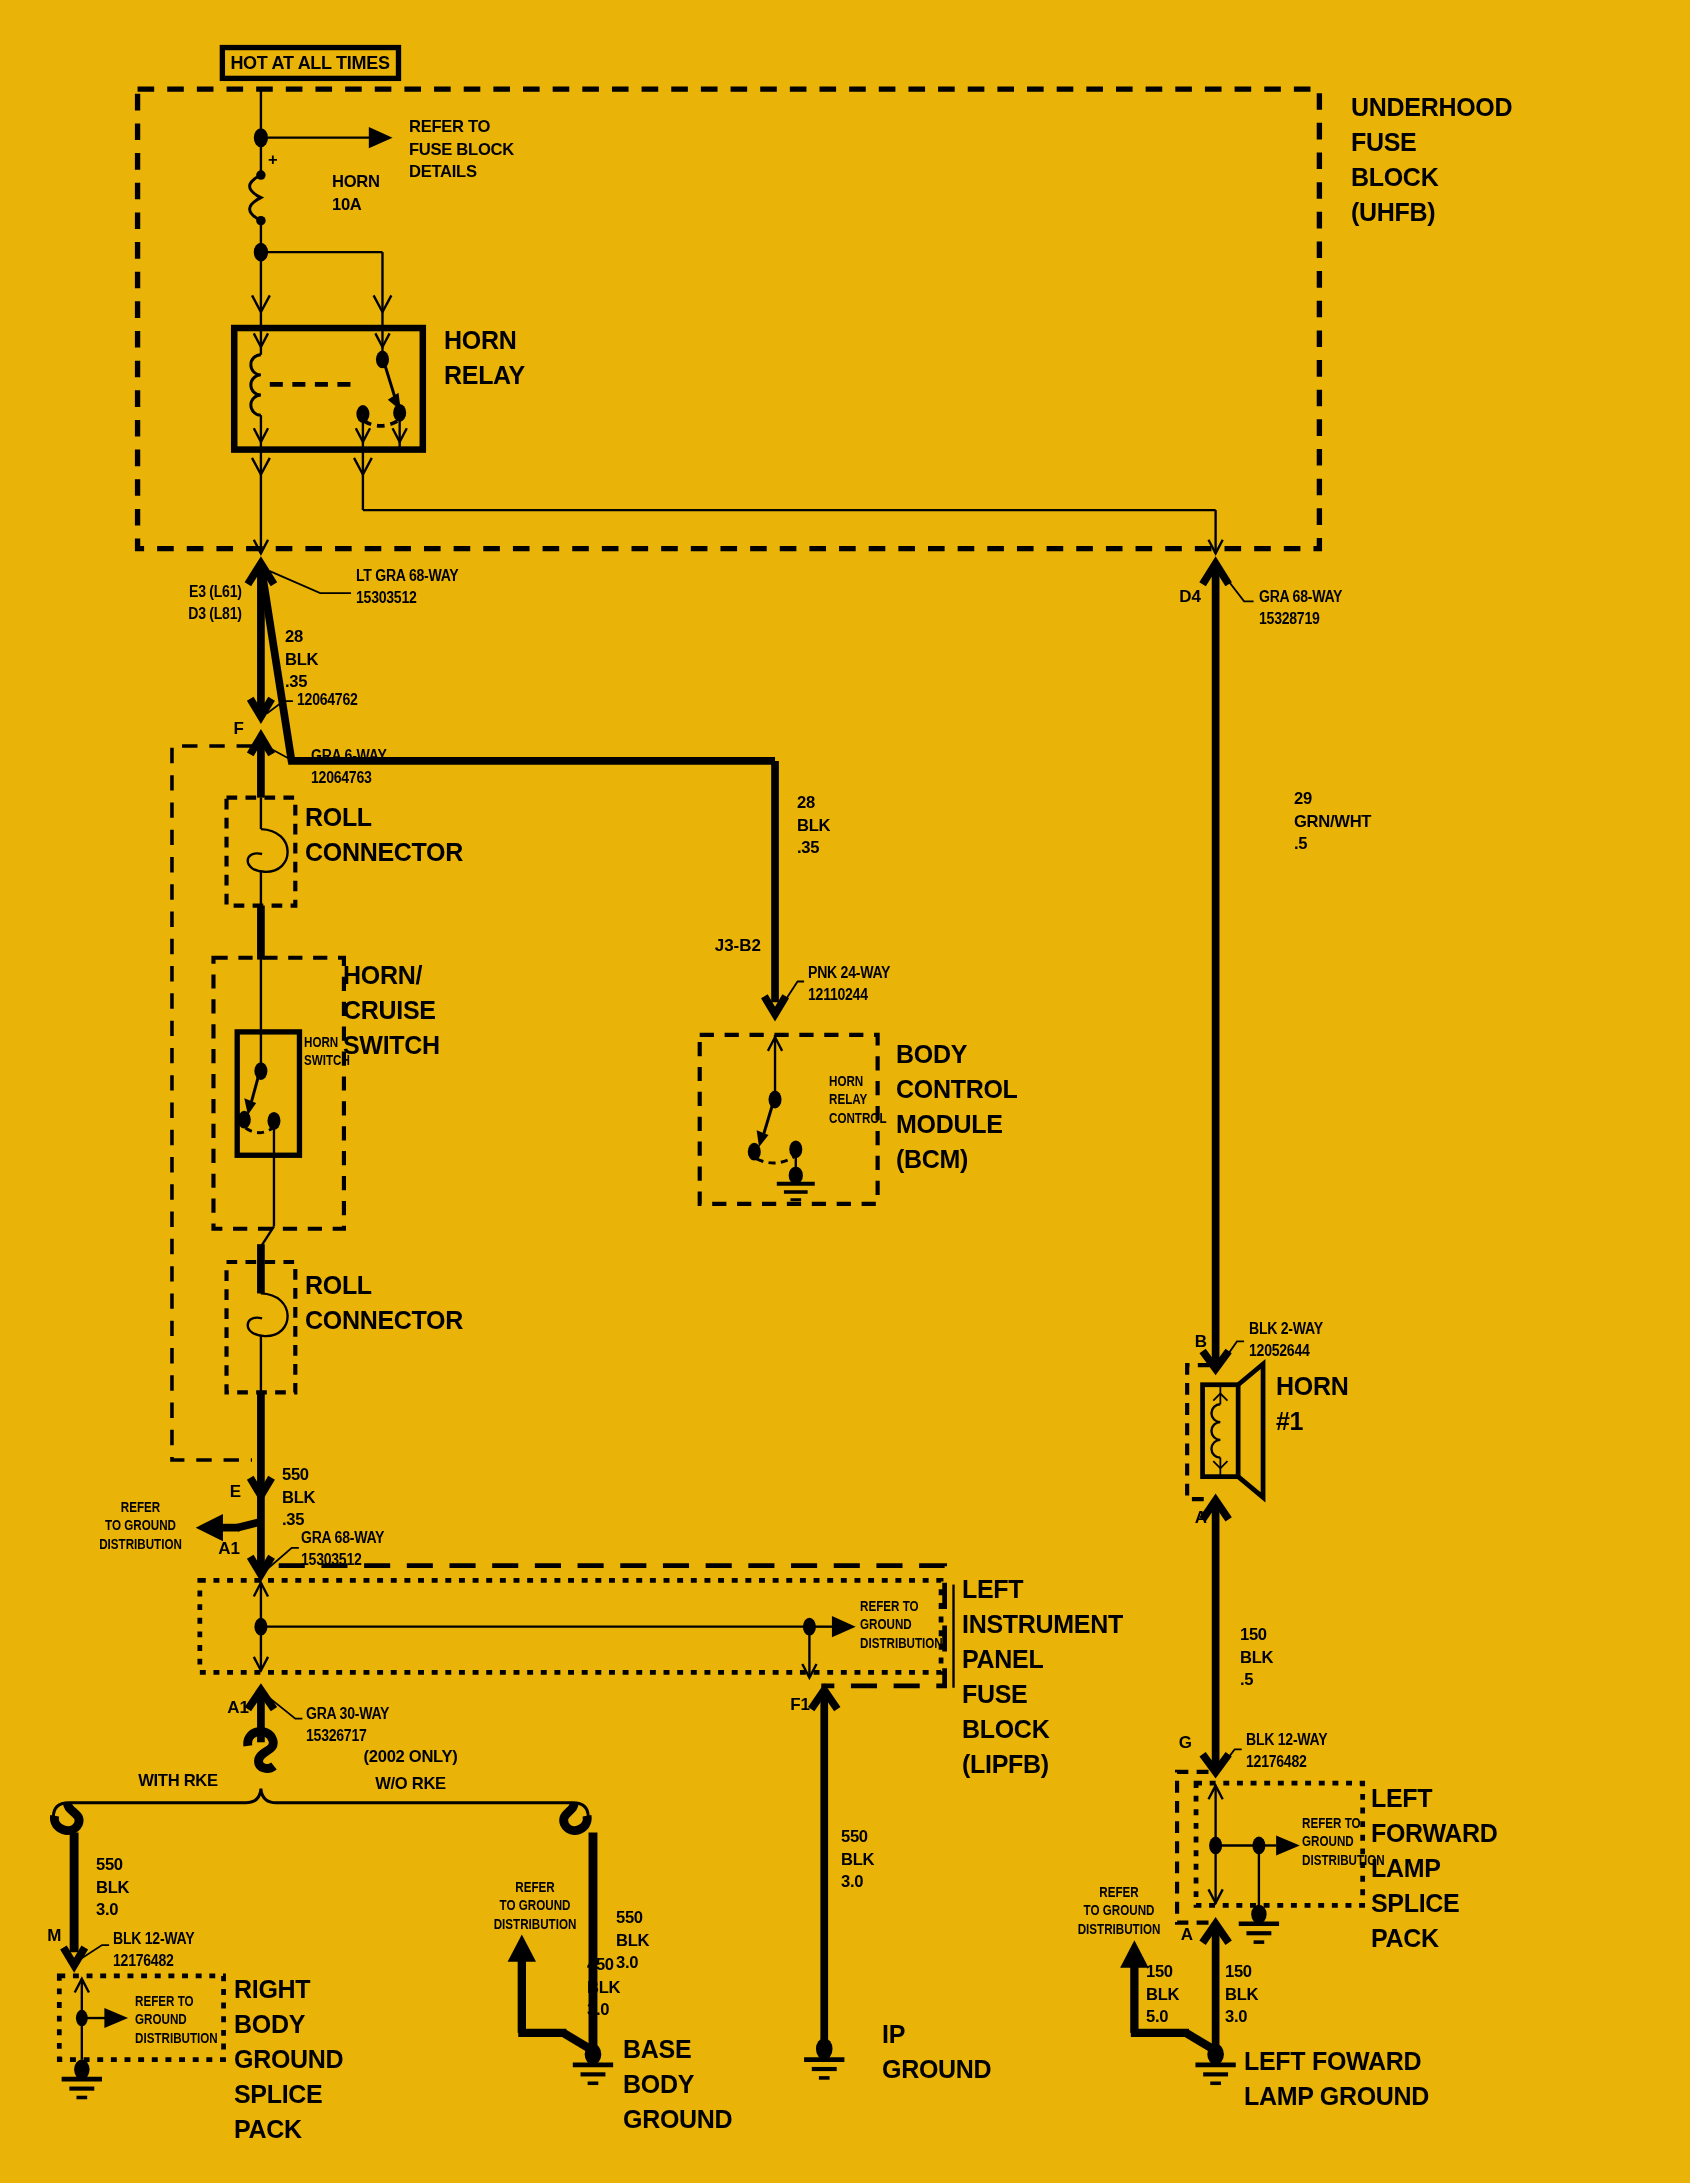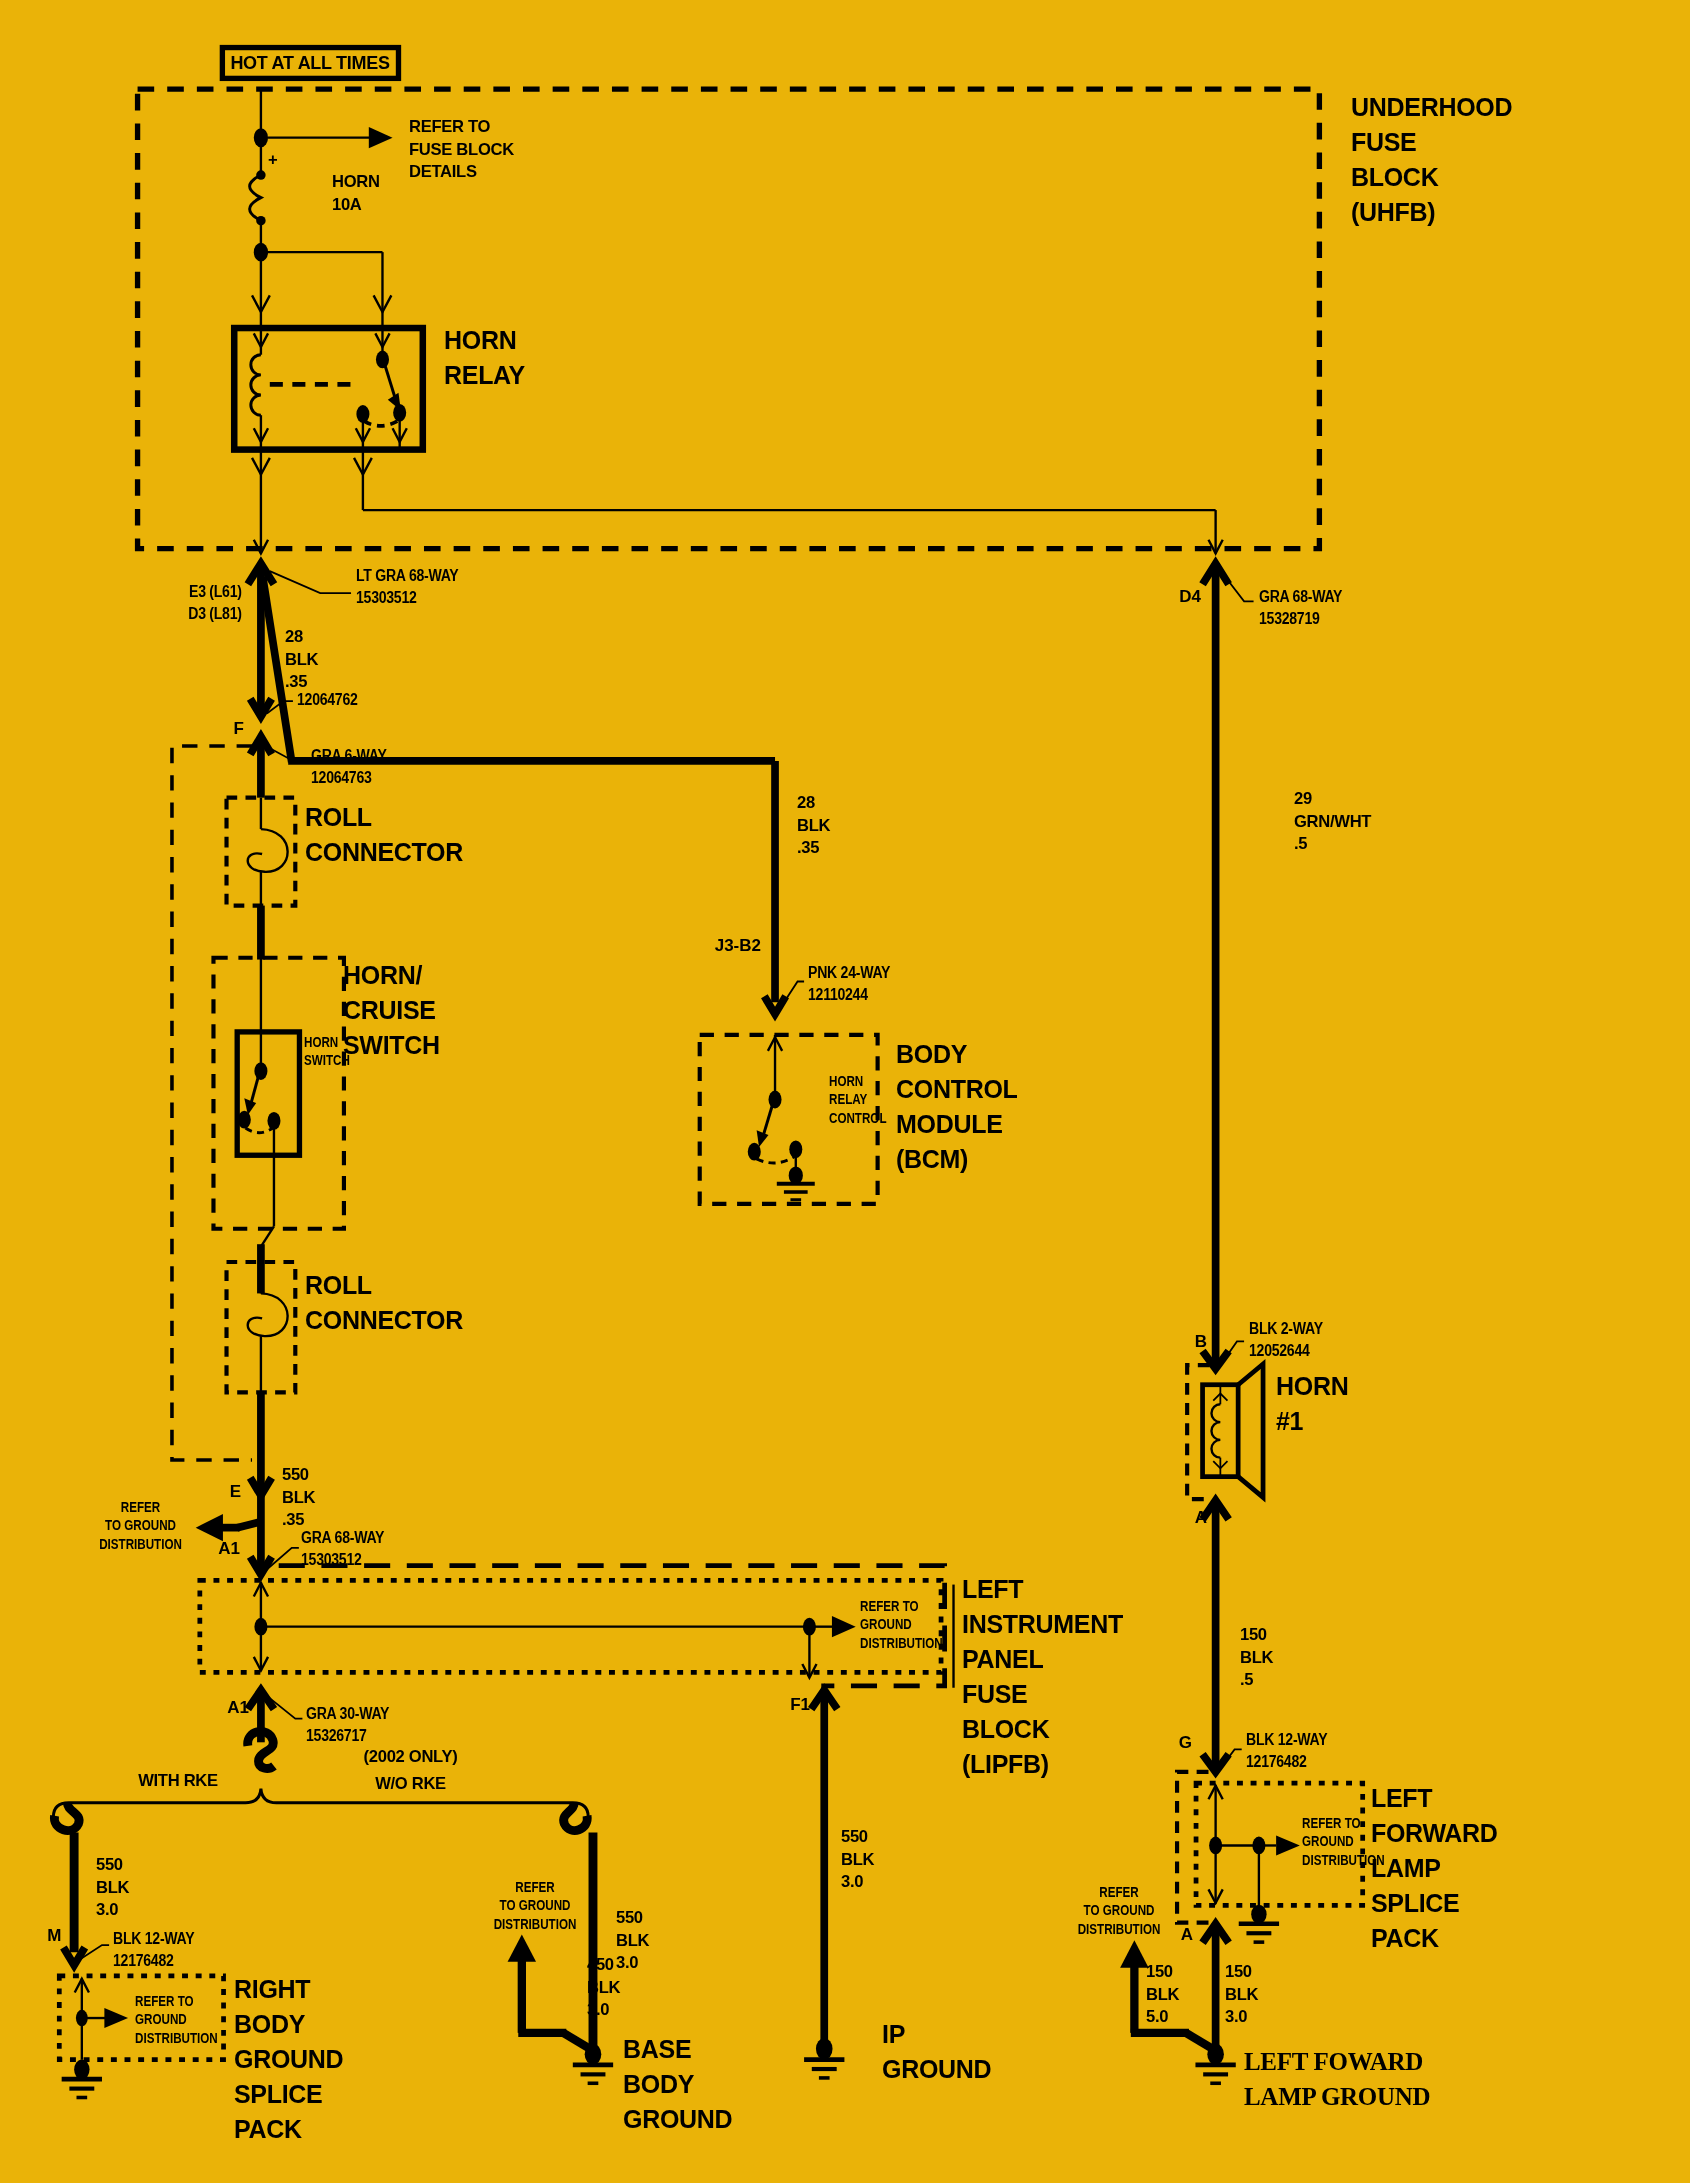--- a/index.html
+++ b/index.html
@@ -478,21 +478,21 @@
 DISTRIBUTION</div>
 
 <div class="lbl md" style="left:1146px;top:1961px;">150
 BLK
 5.0</div>
 
 <div class="lbl md" style="left:1225px;top:1961px;">150
 BLK
 3.0</div>
 
-<div class="lbl lg" style="left:1244px;top:2044px;font-family:Liberation Serif, serif;">LEFT FOWARD
+<div class="lbl lg" style="left:1244px;top:2044px;">LEFT FOWARD
 LAMP GROUND</div>
 
 <div class="lbl pin rt" style="left:205px;top:1482px;width:36px;">E</div>
 
 <div class="lbl md" style="left:282px;top:1464px;">550
 BLK
 .35</div>
 
 <div class="lbl ref ctr" style="left:65px;top:1498px;width:151px;">REFER
 TO GROUND

